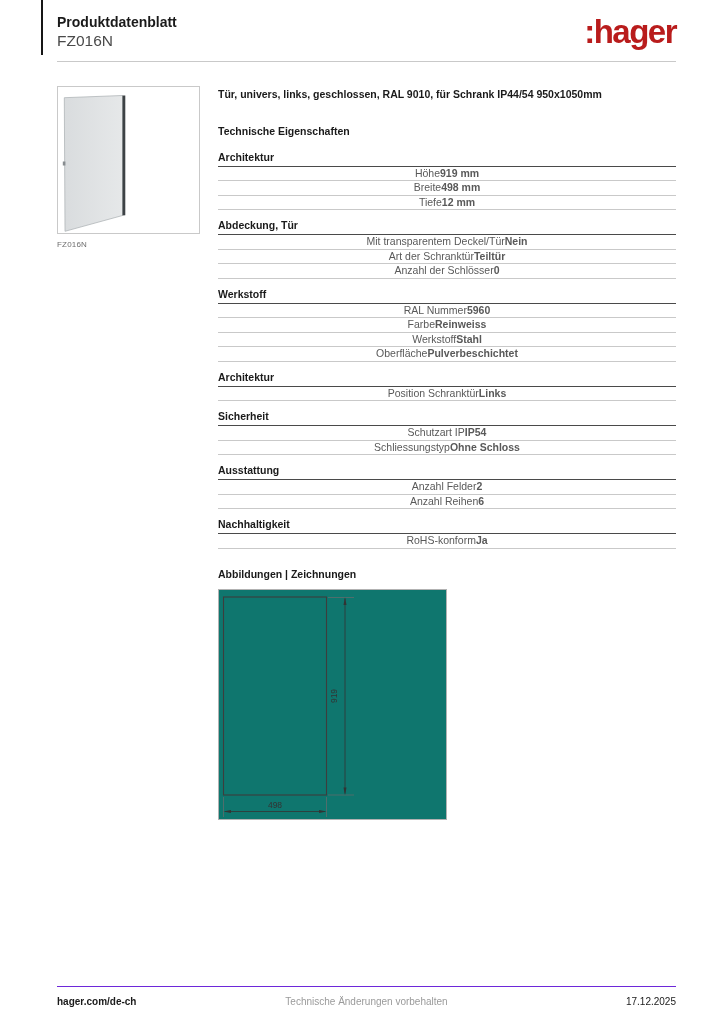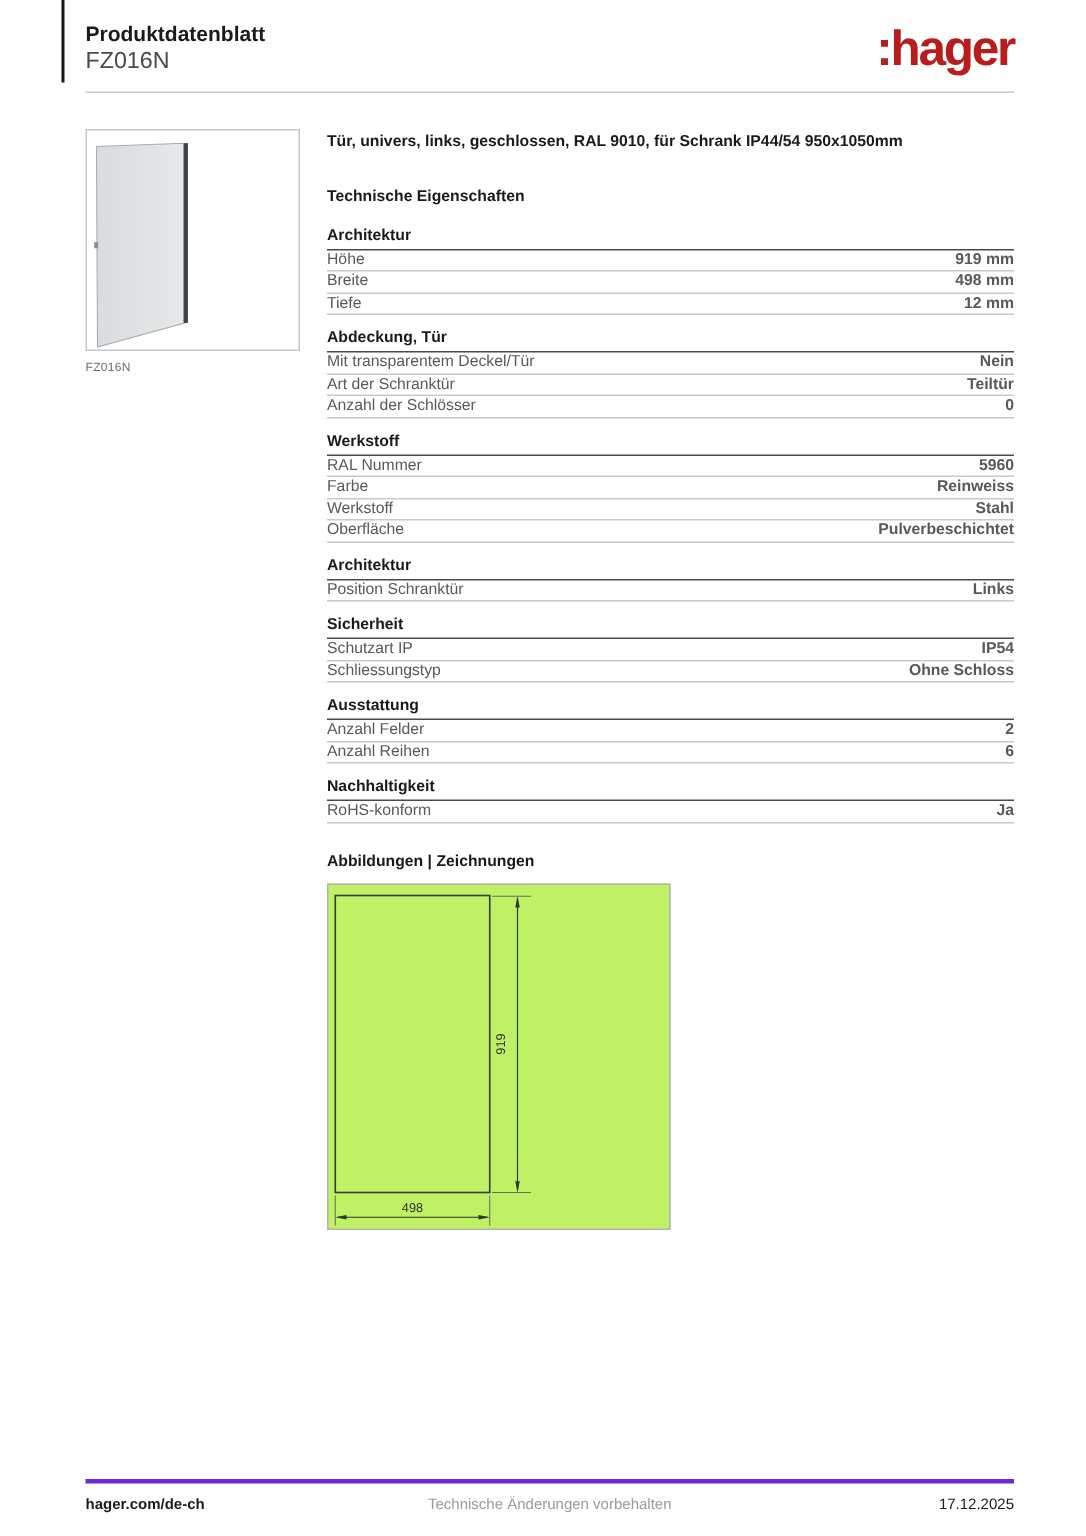--- a/index.html
+++ b/index.html
@@ -35,36 +35,36 @@
   .description { font-size: 10.5px; font-weight: bold; color: #1a1a1a; margin: 2px 0 0 0; line-height: 1.2; }
   .specs-heading { font-size: 10.5px; font-weight: bold; color: #1a1a1a; margin: 24px 0 0 0; }
 
   #sections { margin-top: 15px; }
   .spec-section { margin-bottom: 10px; }
   .sec-title {
     font-size: 10.5px; font-weight: bold; color: #1a1a1a;
     padding-bottom: 3px; border-bottom: 1px solid #4a4a4a; line-height: 11px;
   }
   .spec-row {
-    display: flex; justify-content: space-between;
+    display: flex; justify-content: center;
     font-size: 10.5px; color: #595959;
     padding: 1px 0; line-height: 11.5px;
     border-bottom: 1px solid #c9c9c9;
   }
   .row-label { text-align: left; }
   .row-value { text-align: right; font-weight: bold; }
 
   .drawings-heading { font-size: 10.5px; font-weight: bold; color: #1a1a1a; margin: 19px 0 0 0; }
-  .drawing-card { width: 229px; height: 231px; border: 1px solid #b2b2b2; margin-top: 9px; background: #bef264; }
+  .drawing-card { width: 229px; height: 231px; border: 1px solid #b2b2b2; margin-top: 9px; background: #0f766e; }
   .dim-text { font-size: 8.5px; fill: #333; font-family: "Liberation Sans", sans-serif; }
 
   
   footer {
     position: absolute; left: 57px; right: 48px; top: 986px;
-    border-top: 3px solid #6d28d9; padding-top: 9px;
+    border-top: 1px solid #6d28d9; padding-top: 9px;
     display: grid; grid-template-columns: 1fr auto 1fr; align-items: baseline;
     font-size: 10px;
   }
   .footer-website { font-weight: bold; color: #1a1a1a; justify-self: start; }
   .footer-disclaimer { color: #9a9a9a; justify-self: center; }
   .footer-date { font-weight: normal; color: #1a1a1a; justify-self: end; }
 </style>
 </head>
 <body>
 

